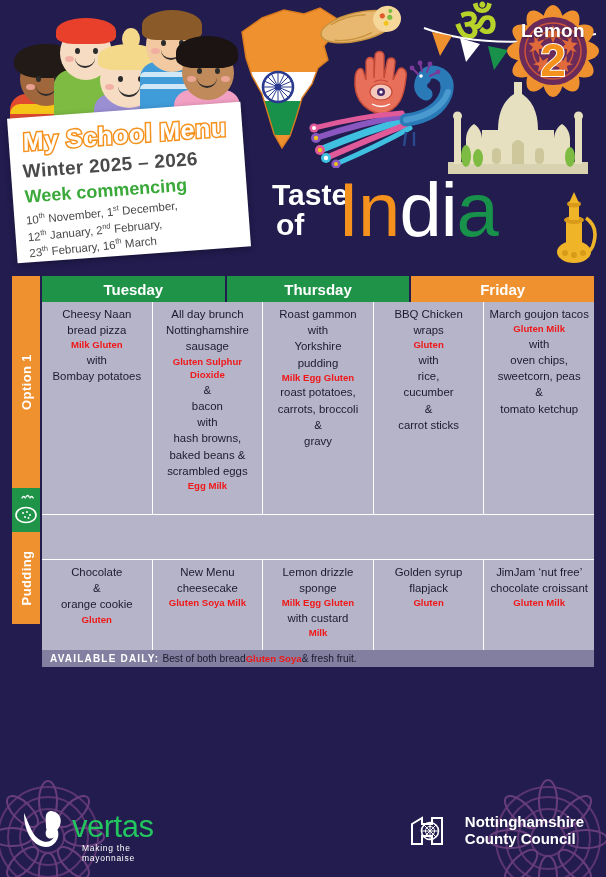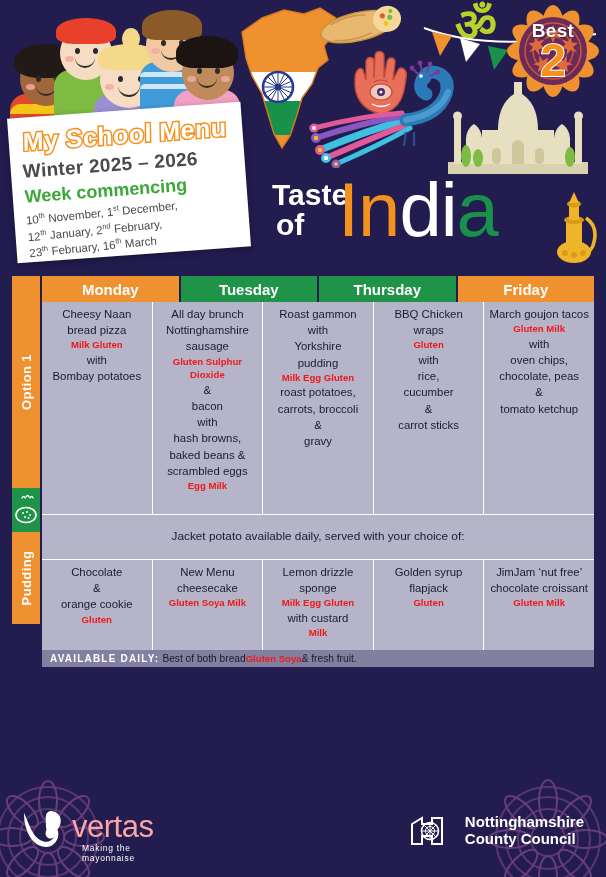--- a/index.html
+++ b/index.html
@@ -103,21 +103,21 @@
   .avail{position:absolute;left:30px;top:374px;width:552px;height:17px;background:#827fa0;
     display:flex;align-items:center;padding-left:8px;box-sizing:border-box;
     font-size:10.2px;color:#1b1b2b;}
   .avail b{color:#fff;letter-spacing:1.2px;font-size:10px;margin-right:3px;text-align:right;}
 
   
   .footer{position:absolute;left:0;bottom:0;width:606px;height:92px;}
   .mandala-l{position:absolute;left:-8px;bottom:-16px;width:128px;height:118px;opacity:.55;}
   .mandala-r{position:absolute;right:-6px;bottom:-20px;width:128px;height:120px;opacity:.55;}
   .vertas{position:absolute;left:20px;bottom:22px;width:160px;height:50px;}
-  .v-name{position:absolute;left:52px;top:6px;font-size:31px;color:#fca5a5;font-weight:normal;letter-spacing:-.5px;line-height:1;}
+  .v-name{position:absolute;left:52px;top:6px;font-size:31px;color:#22c55e;font-weight:normal;letter-spacing:-.5px;line-height:1;}
   .v-tag{position:absolute;left:62px;top:38px;font-size:8.5px;color:#fff;letter-spacing:.7px;}
   .ncc{position:absolute;right:22px;bottom:24px;height:44px;display:flex;align-items:center;gap:9px;}
   .ncc-txt{color:#fff;font-weight:bold;font-size:15px;line-height:1.12;}
 </style>
 </head>
 <body>
 
 <div class="hero">
 
   <div class="kids">
@@ -392,21 +392,21 @@
             </g>
           <g transform="rotate(216)">
               <path d="M0,-26 l2.5,6 l6,-2.5 l-4,5.5 l4,5.5 l-6,-2.5 l-2.5,6 l-2.5,-6 l-6,2.5 l4,-5.5 l-4,-5.5 l6,2.5 Z"></path>
             </g>
           <g transform="rotate(288)">
               <path d="M0,-26 l2.5,6 l6,-2.5 l-4,5.5 l4,5.5 l-6,-2.5 l-2.5,6 l-2.5,-6 l-6,2.5 l4,-5.5 l-4,-5.5 l6,2.5 Z"></path>
             </g>
         </g>
       </g>
     </svg>
-    <div class="wb-txt">Best</div>
+    <div class="wb-txt">Lemon</div>
     <div class="wb-num">2</div>
   </div>
 
   <div class="menu-card">
     <div class="msm">My School Menu</div>
     <div class="winter">Winter 2025 – 2026</div>
     <div class="wkcom">Week commencing</div>
     <div class="dates">
       <div>10<sup>th</sup> November, 1<sup>st</sup> December,</div>
       <div>12<sup>th</sup> January, 2<sup>nd</sup> February,</div>
@@ -444,21 +444,20 @@
         </g>
       </svg>
     </div>
     <div class="side-pud">
       <span class="vlabel">Pudding</span>
     </div>
   </div>
 
   <div class="grid">
     <div class="hdr-row" id="hdr-row">
-        <div class="hdr o">Monday</div>
         <div class="hdr g">Tuesday</div>
         <div class="hdr g">Thursday</div>
         <div class="hdr o">Friday</div>
       </div>
     <div class="body-row opt-row" id="opt-row">
         <div class="cell">
           <div>Cheesy Naan</div>
           <div>bread pizza</div>
           <div class="al">Milk Gluten</div>
           <div>with</div>
@@ -497,27 +496,26 @@
           <div>rice,</div>
           <div>cucumber</div>
           <div>&amp;</div>
           <div>carrot sticks</div>
         </div>
         <div class="cell">
           <div>March goujon tacos</div>
           <div class="al">Gluten Milk</div>
           <div>with</div>
           <div>oven chips,</div>
-          <div>chocolate, peas</div>
+          <div>sweetcorn, peas</div>
           <div>&amp;</div>
           <div>tomato ketchup</div>
         </div>
       </div>
     <div class="jacket-band">
-      <div>Jacket potato available daily, served with your choice of:</div>
     </div>
     <div class="body-row pud-row" id="pud-row">
         <div class="cell">
           <div>Chocolate</div>
           <div>&amp;</div>
           <div>orange cookie</div>
           <div class="al">Gluten</div>
         </div>
         <div class="cell">
           <div>New Menu</div>

